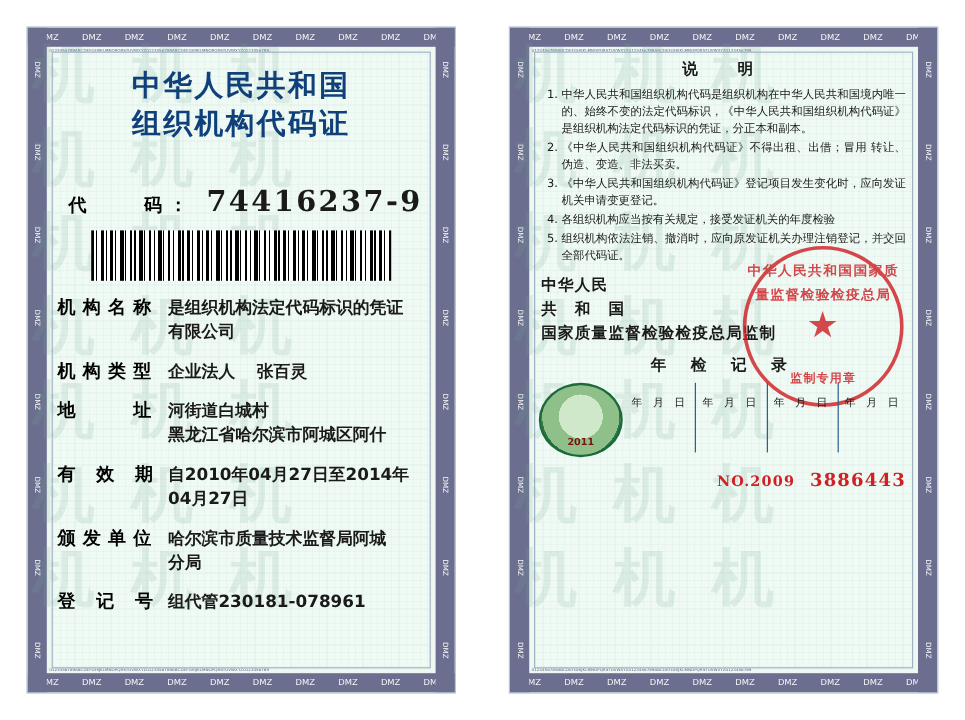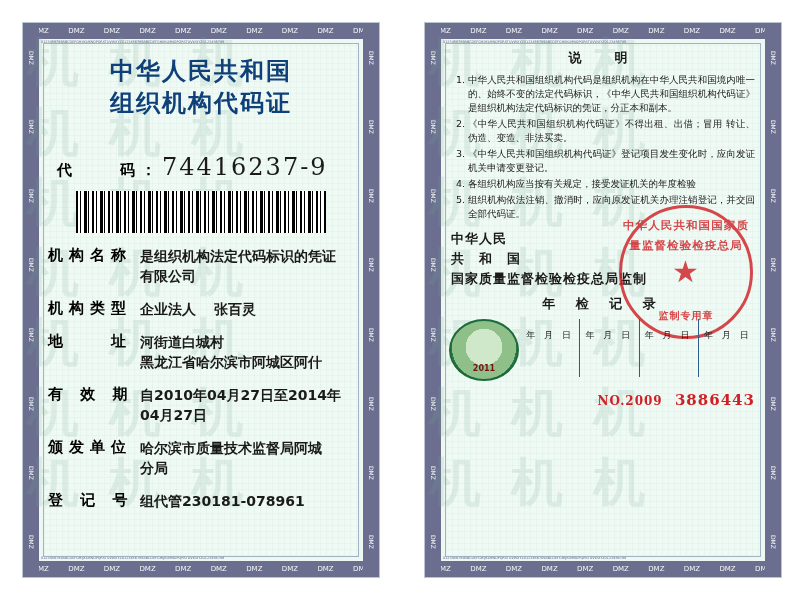--- a/index.html
+++ b/index.html
@@ -109,23 +109,24 @@
   }
   .label {
     font-size: 15px;
     font-weight: bold;
     color: #000;
     letter-spacing: 6px;
     white-space: nowrap;
   }
   .code-value {
     font-family: "DejaVu Serif", serif;
-    font-weight: normal;
+    font-weight: bold;
     font-size: 24px;
     letter-spacing: 2px;
+    margin-left: 10px;
   }
   .barcode {
     margin: 10px auto 0 auto;
     width: 250px;
     height: 42px;
     background: repeating-linear-gradient(90deg,
       #000 0 2px, #fff 2px 4px, #000 4px 5px, #fff 5px 8px,
       #000 8px 11px, #fff 11px 12px, #000 12px 13px, #fff 13px 16px);
   }
   .field {

